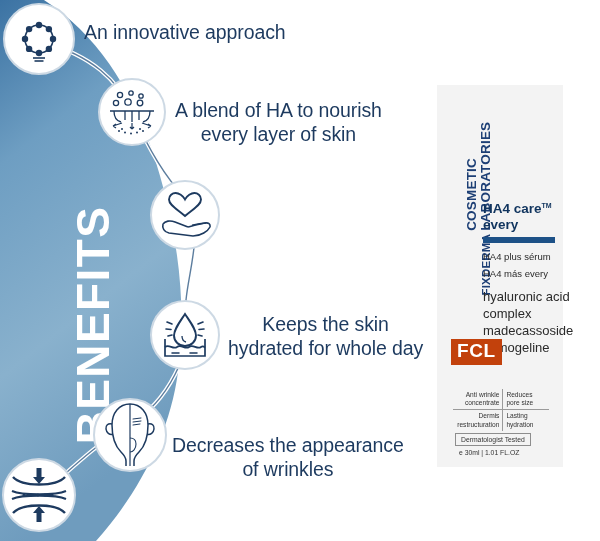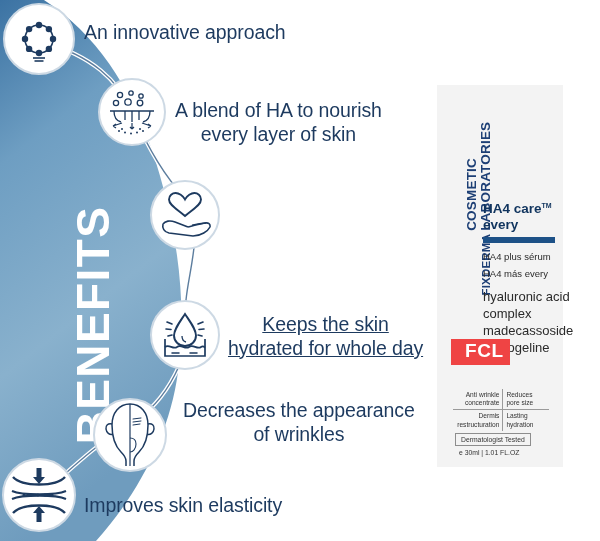--- a/index.html
+++ b/index.html
@@ -144,26 +144,26 @@
     color: #2a2a2a;
     font-size: 13px;
     line-height: 1.32;
     white-space: pre-line;
     font-family: "Liberation Sans", sans-serif;
   }
   .fcl-logo {
     position: absolute;
     left: 14px;
     top: 254px;
-    background: #ef4444;
+    background: #c2410c;
     color: #ffffff;
     font-size: 19px;
     font-weight: bold;
     letter-spacing: 0.6px;
-    padding: 1px 6px 3px 14px;
+    padding: 1px 6px 3px 6px;
     font-family: "Liberation Sans", sans-serif;
   }
 
   .claims {
     position: absolute;
     left: 16px;
     top: 304px;
     width: 96px;
   }
   .claims table {
@@ -332,21 +332,21 @@
         <path d="M7 29 L7 46 L47 46 L47 29"></path>
         <path d="M7 37 C11 33.5, 15 40, 19 37 C23 33.5, 27 40, 31 37
                  C35 33.5, 39 40, 43 37 C45 35.6, 46 36.6, 47 37.6"></path>
       </g>
       <g stroke="#1d3a5f" stroke-width="1.5" stroke-linecap="round">
         <line x1="14" y1="43" x2="21" y2="43"></line>
         <line x1="32" y1="43" x2="39" y2="43"></line>
       </g>
     </svg>
   </div>
-  <div class="blabel" style="left: 228px; top: 313px; white-space: pre-line; text-decoration: underline;">Keeps the skin
+  <div class="blabel" style="left: 228px; top: 313px; white-space: pre-line;">Keeps the skin
 hydrated for whole day</div>
 
   <div class="bubble" style="left:93px; top:398px; width:74px; height:74px;">
     <svg width="58" height="66" viewBox="0 0 58 66">
       <g fill="none" stroke="#1d3a5f" stroke-width="1.5">
         <path d="M29 2 C40 2, 47 11, 47 23 C47 34, 44 44, 38 50
                  C35 53, 33 55, 33 59 L33 64"></path>
         <path d="M29 2 C18 2, 11 11, 11 23 C11 34, 14 44, 20 50
                  C23 53, 25 55, 25 59 L25 64"></path>
         <path d="M11 22 C7 21, 4.5 23.5, 5 27 C5.5 31, 8.5 33, 11.5 32.5"></path>
@@ -354,21 +354,21 @@
         <path d="M29 2 L29 64" stroke-width="1.2"></path>
         <path d="M29 36 C33 36, 35 38, 35 42 C35 47, 32 50, 29 50" stroke-width="1.1"></path>
       </g>
       <g stroke="#1d3a5f" stroke-width="1" stroke-linecap="round">
         <line x1="32" y1="17" x2="40" y2="16"></line>
         <line x1="32" y1="20" x2="40" y2="19"></line>
         <line x1="32" y1="23" x2="39" y2="22"></line>
       </g>
     </svg>
   </div>
-  <div class="blabel" style="left: 172px; top: 399px; white-space: pre-line; margin-left: 11px;">Decreases the appearance
+  <div class="blabel" style="left: 172px; top: 434px; white-space: pre-line;">Decreases the appearance
 of wrinkles</div>
 
   <div class="bubble" style="left:2px; top:458px; width:74px; height:74px;">
     <svg width="58" height="56" viewBox="0 0 58 56">
       <g fill="none" stroke="#1d3a5f" stroke-width="2.4">
         <path d="M3 10 C12 20, 46 20, 55 10"></path>
         <path d="M3 46 C12 36, 46 36, 55 46"></path>
       </g>
       <g fill="none" stroke="#1d3a5f" stroke-width="2.1">
         <path d="M2 24 C12 28.5, 46 28.5, 56 24"></path>
@@ -380,21 +380,20 @@
         <circle cx="28" cy="28" r="1.5"></circle>
           <circle cx="35" cy="28" r="1.5"></circle>
         <circle cx="42" cy="28" r="1.5"></circle>
       </g>
       <g fill="#1d3a5f">
         <path d="M26.5 1 L31.5 1 L31.5 10 L35 10 L29 17 L23 10 L26.5 10 Z"></path>
         <path d="M26.5 55 L31.5 55 L31.5 46 L35 46 L29 39 L23 46 L26.5 46 Z"></path>
       </g>
     </svg>
   </div>
-  <div class="blabel" style="left: 84px; top: 494px; white-space: pre-line;">Improves skin elasticity</div>
 
   <div class="carton">
 
     <div class="carton-vertical">
       <span class="v-small">FIXDERMA</span>
       <span class="v-big">COSMETIC LABORATORIES</span>
     </div>
 
     <div class="prod-title">
       <span>HA4 care</span><sup>TM</sup><br>

